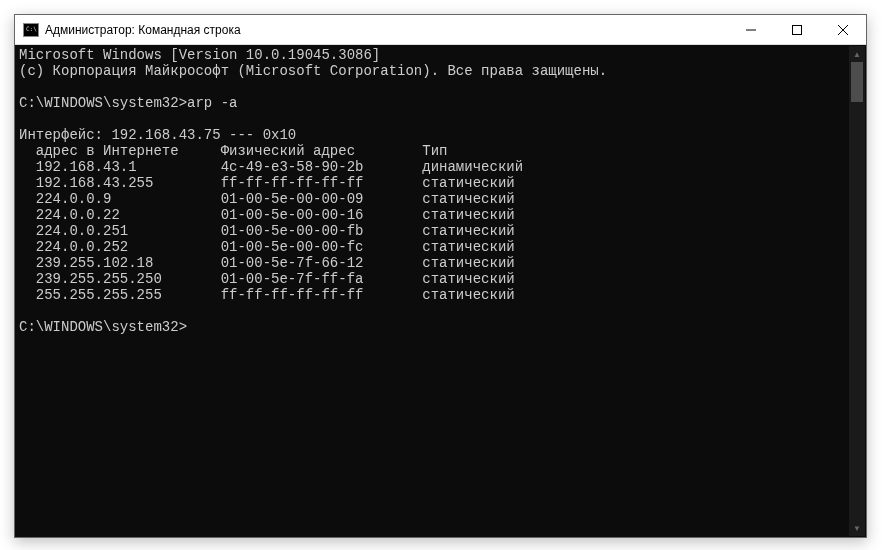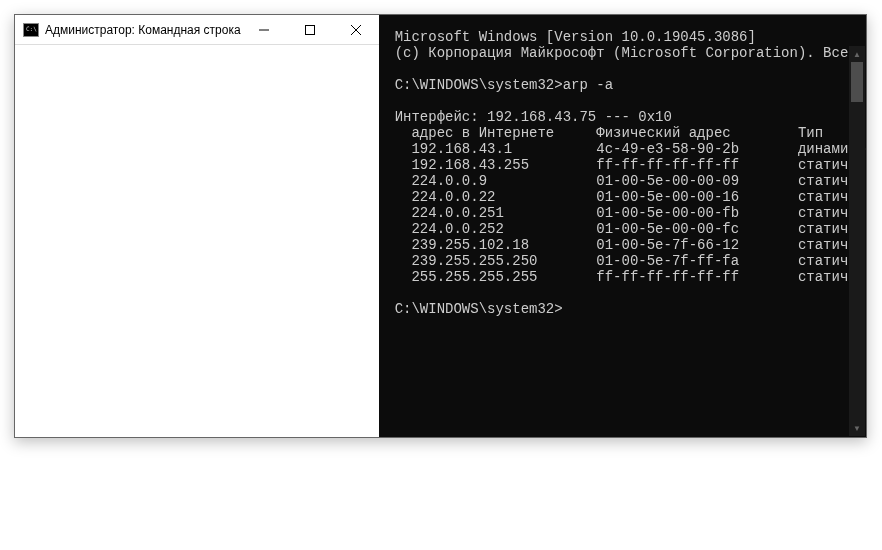--- a/index.html
+++ b/index.html
@@ -10,26 +10,26 @@
     font-family: "Segoe UI", Tahoma, sans-serif;
     width: 882px;
     height: 550px;
     overflow: hidden;
   }
   .window {
     position: absolute;
     left: 14px;
     top: 14px;
     width: 853px;
-    height: 424px;
+    height: 524px;
     border: 1px solid #666;
     background: #fff;
     box-shadow: 0 4px 14px rgba(0,0,0,0.25);
     display: flex;
-    flex-direction: row;
+    flex-direction: column;
   }
   .titlebar {
     height: 30px;
     background: #fff;
     display: flex;
     align-items: center;
     border-bottom: 1px solid #ddd;
   }
   .app-icon {
     width: 16px;
@@ -60,21 +60,21 @@
     color: #000;
   }
   .win-btn svg { width: 10px; height: 10px; stroke: currentColor; stroke-width: 1; fill: none; }
   .terminal {
     flex: 1;
     background: #0c0c0c;
     padding: 2px 4px;
     overflow: hidden;
   }
   .terminal pre {
-    margin: 12px;
+    margin: 0;
     font-family: Consolas, "Courier New", monospace;
     font-size: 14px;
     line-height: 16px;
     color: #cccccc;
     white-space: pre;
   }
   .scrollbar {
     position: absolute;
     right: 1px;
     top: 31px;

